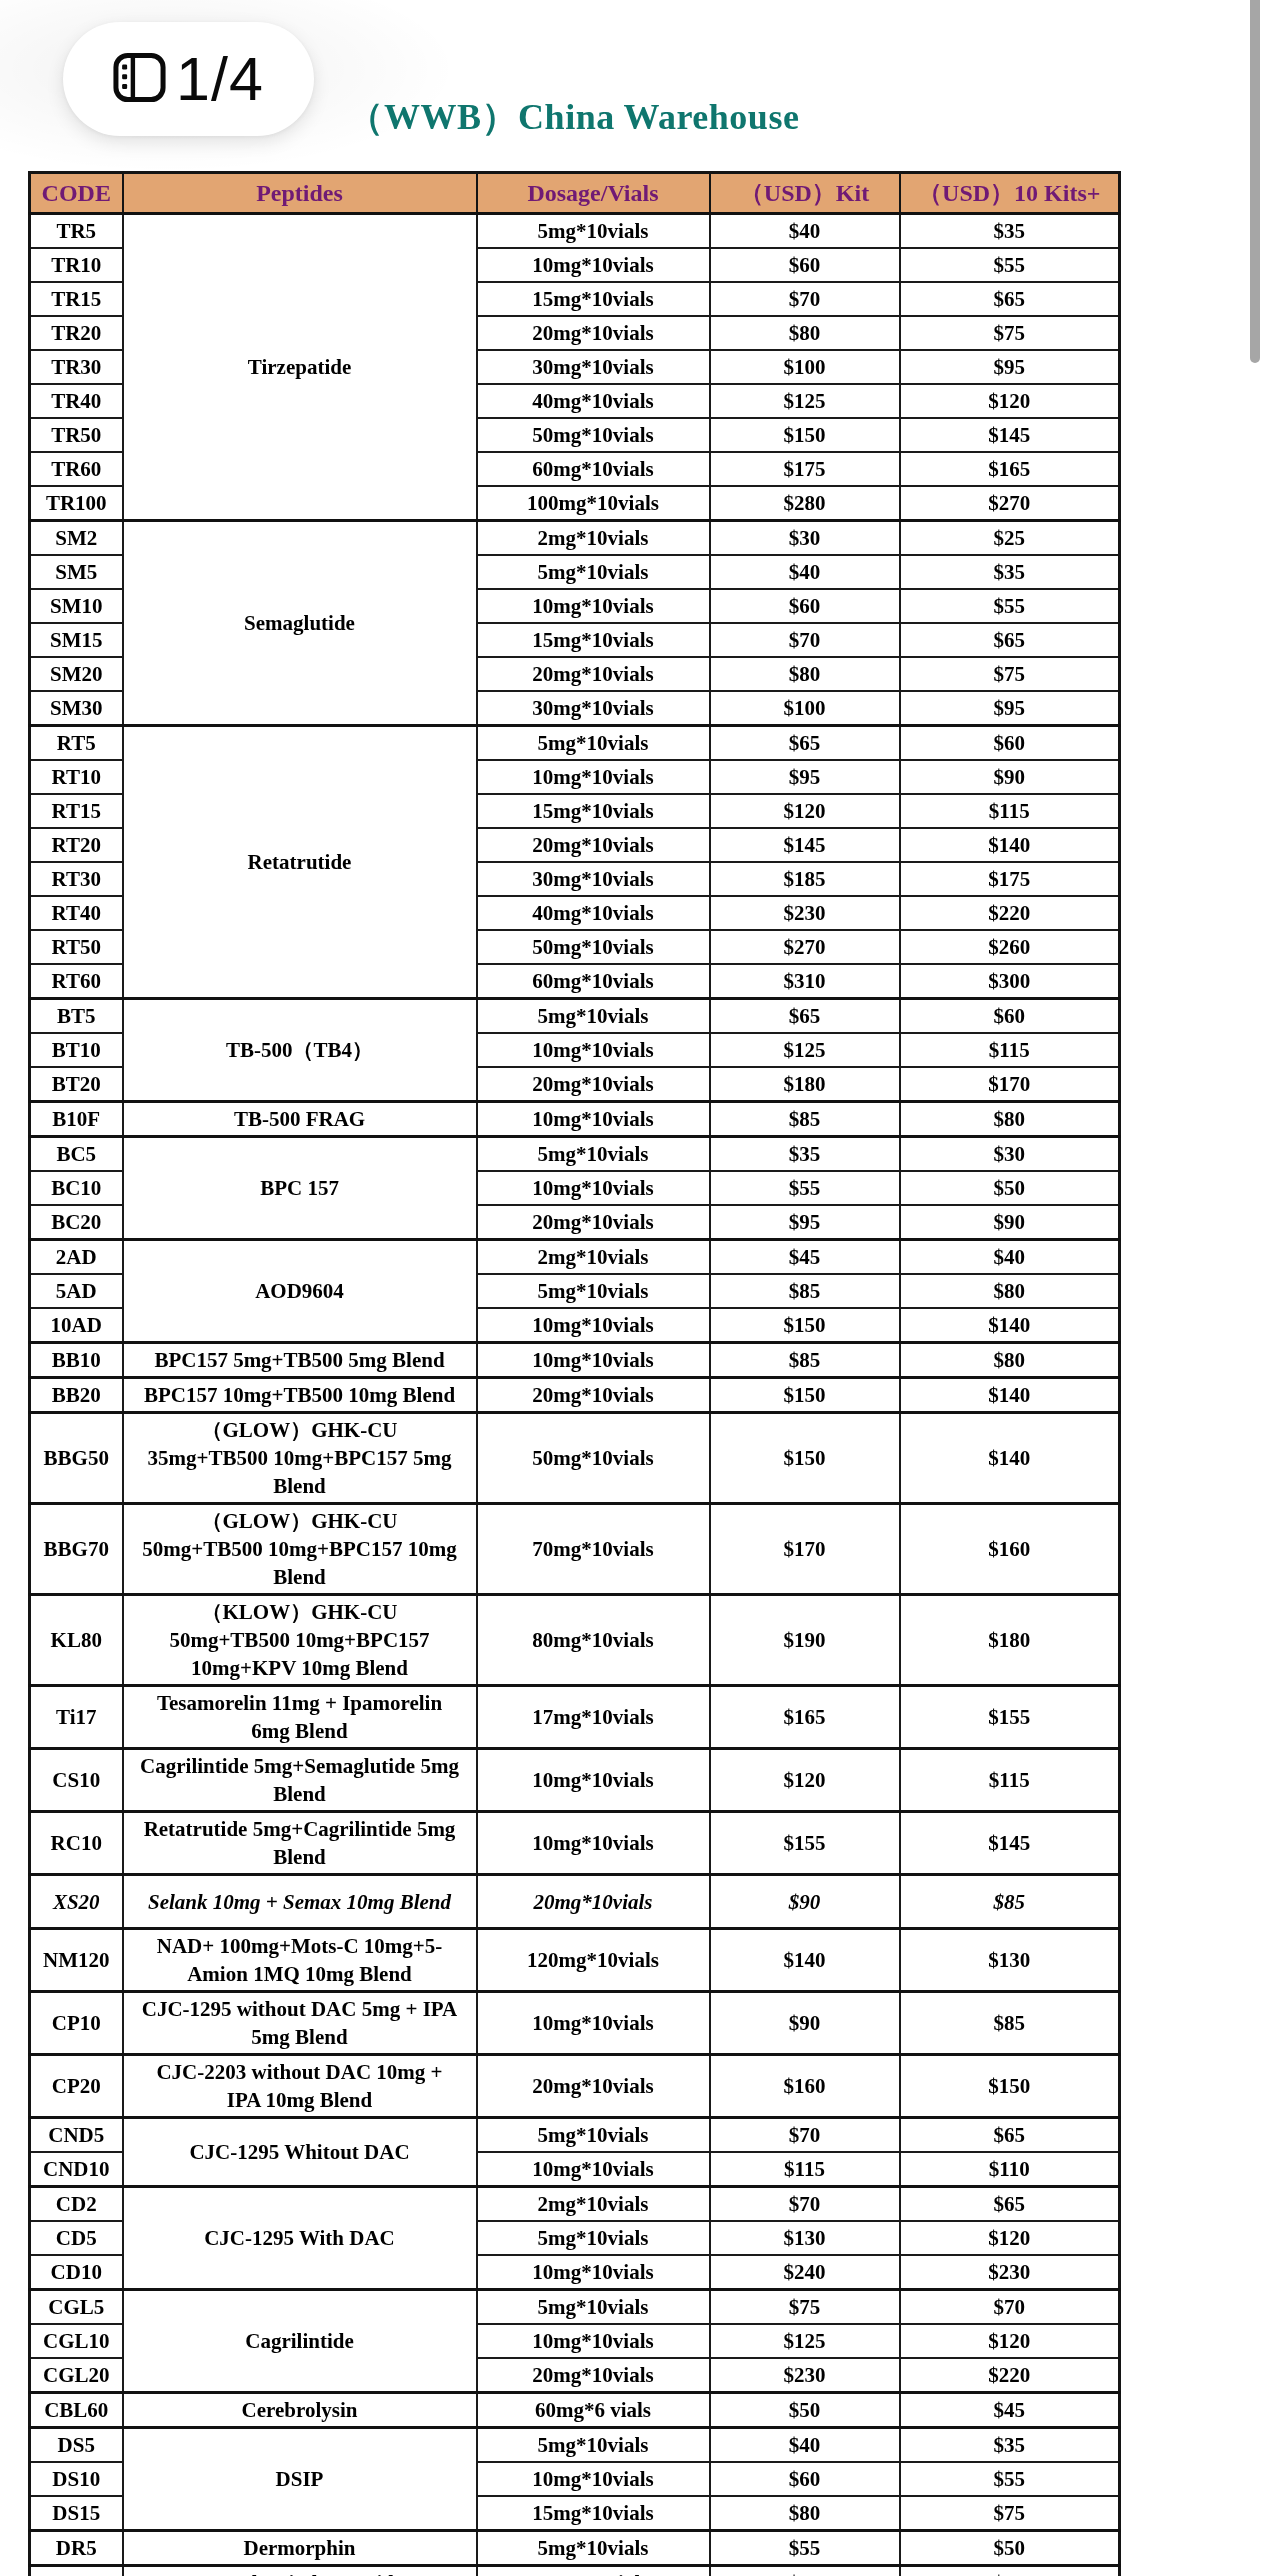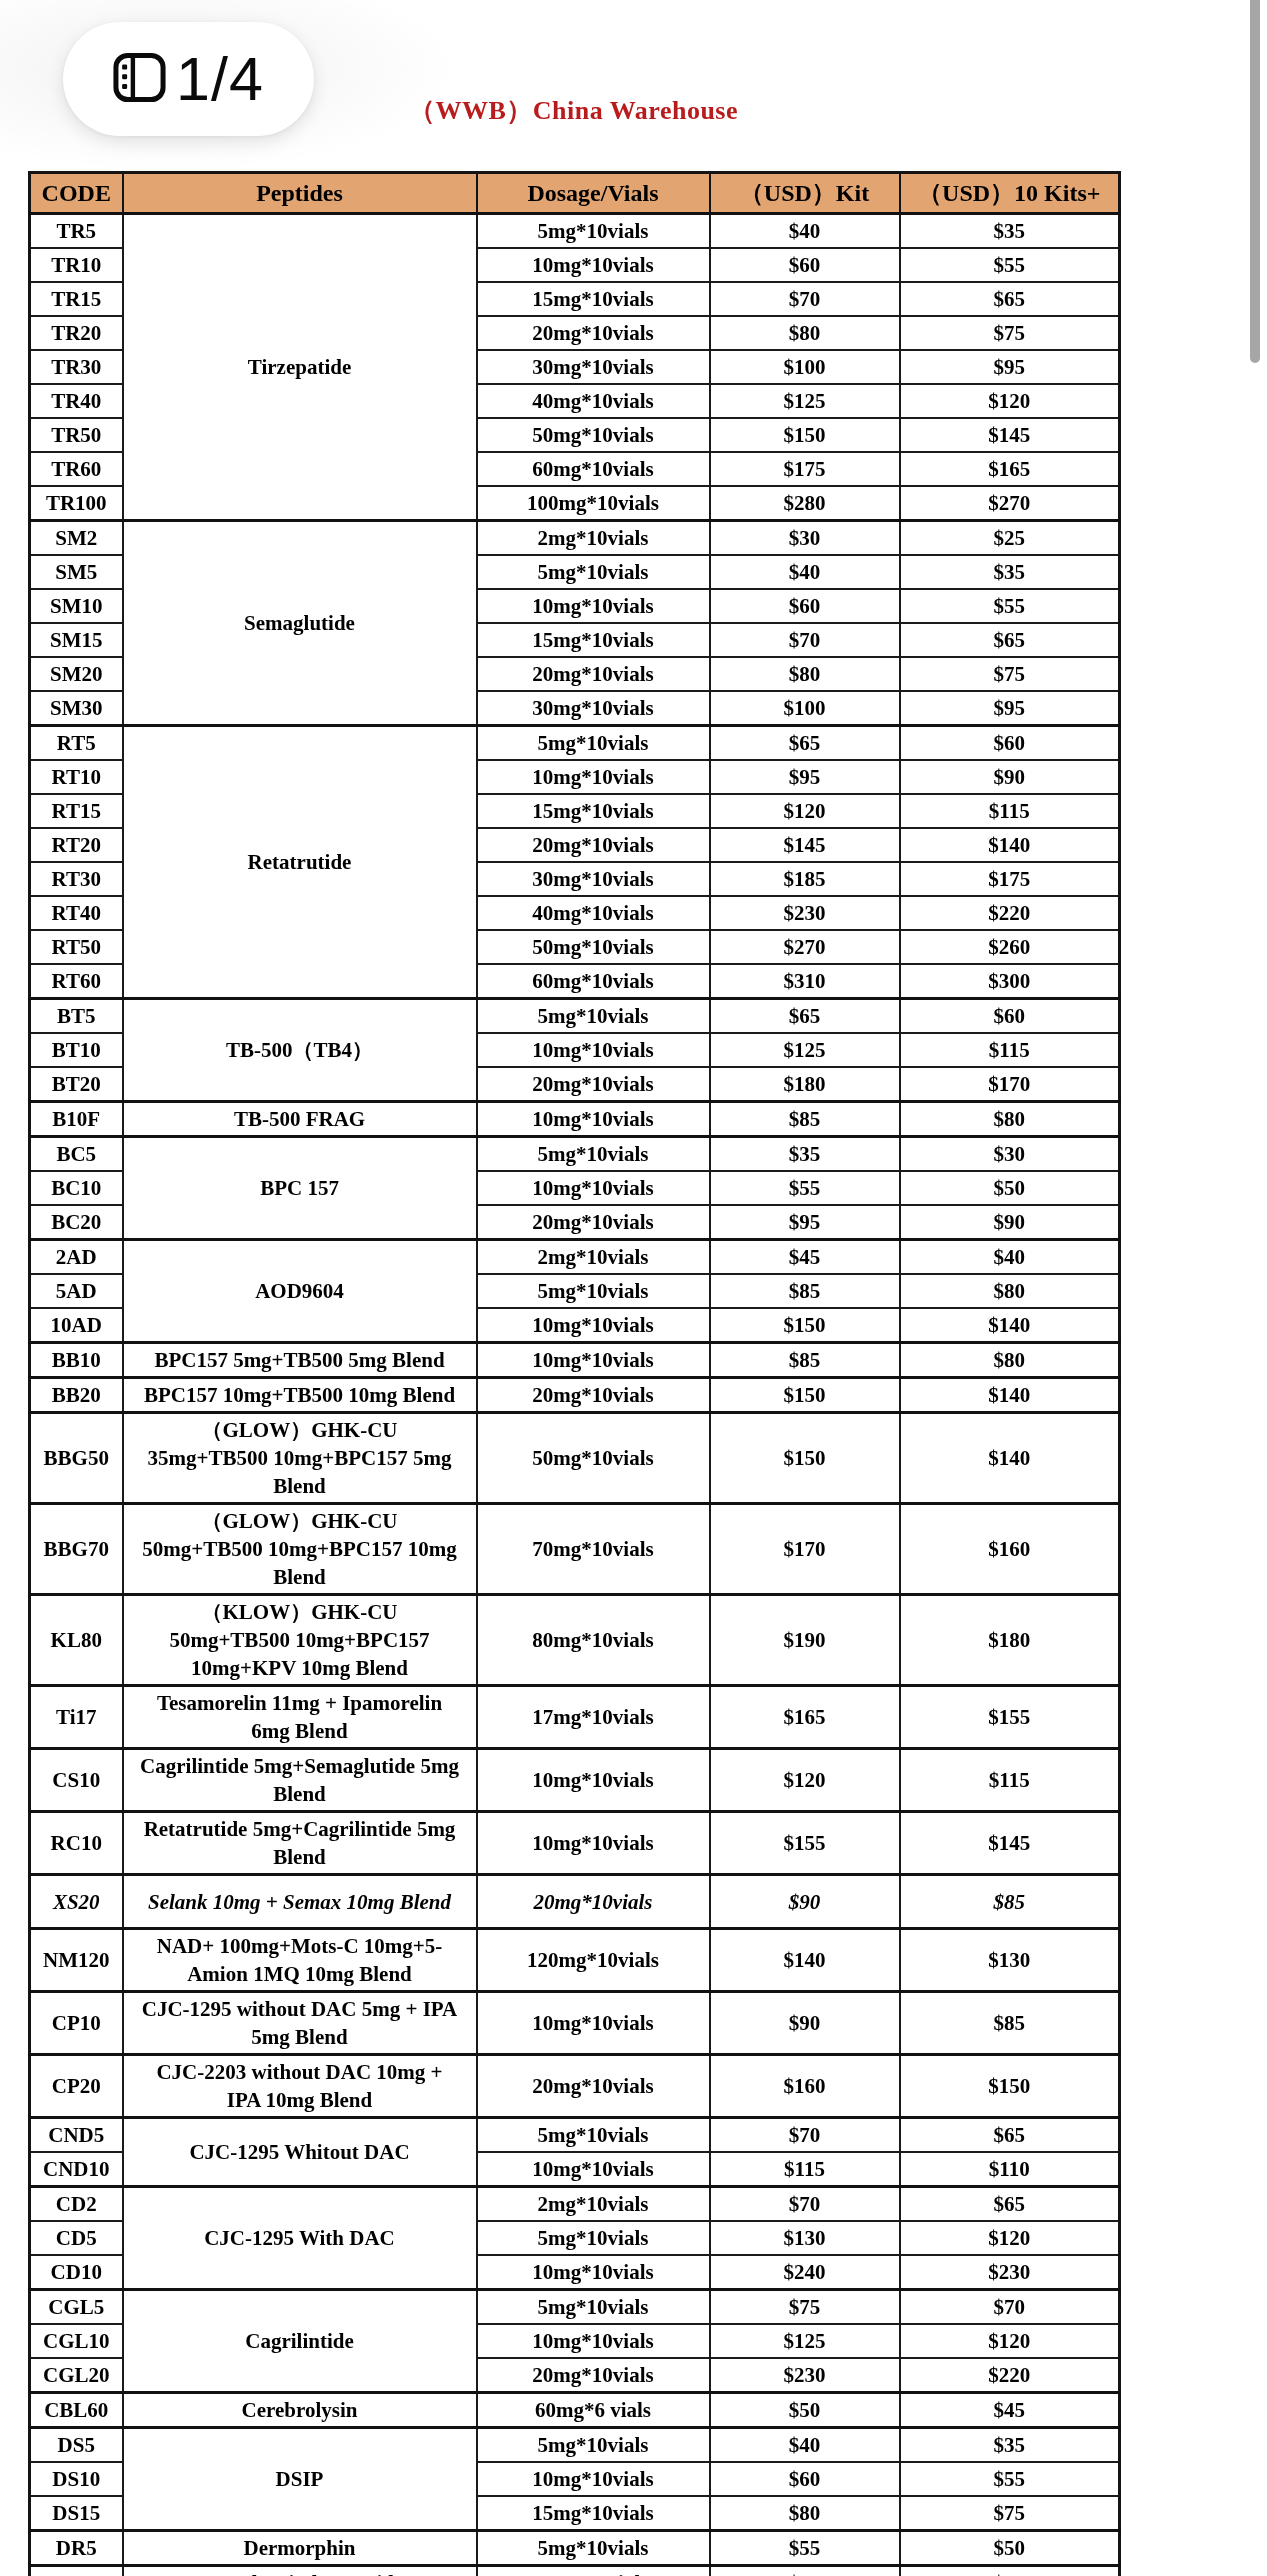--- a/index.html
+++ b/index.html
@@ -22,38 +22,38 @@
     background:#ffffff;border-radius:59px;
     box-shadow:0 6px 18px rgba(0,0,0,0.10),0 1px 4px rgba(0,0,0,0.05);
     display:flex;align-items:center;justify-content:center;gap:10px;
     font-family:"Liberation Sans","DejaVu Sans",sans-serif;
   }
   .page-badge .glyph{display:block;}
   .page-badge .txt{font-size:61px;font-weight:500;letter-spacing:1px;color:#0a0a0a;line-height:1;}
   
   .doc-title{
     position:absolute;left:28px;top:93px;width:1091px;
-    text-align:center;font-size:26px;font-weight:bold;color:#b91c1c;
+    text-align:center;font-size:36px;font-weight:bold;color:#0f766e;
     letter-spacing:0.5px;white-space:nowrap;
   }
   
   table.price{
     position:absolute;left:28px;top:171px;width:1091px;
     border-collapse:collapse;table-layout:fixed;
     border:3px solid #141414;
   }
   table.price col.c0{width:93px;}
   table.price col.c1{width:354px;}
   table.price col.c2{width:233px;}
   table.price col.c3{width:190px;}
   table.price col.c4{width:220px;}
   table.price th{
     background:#E2A572;
     border:2px solid #141414;
-    font-size:24px;font-weight:bold;color:#000000;
+    font-size:24px;font-weight:bold;color:#701a75;
     height:36px;padding:1px 4px;text-align:center;
   }
   table.price td{
     border:2px solid #1a1a1a;
     font-size:21px;font-weight:bold;color:#000;
     text-align:center;vertical-align:middle;
     padding:2px 6px;line-height:28px;
     white-space:pre-line;
     overflow:hidden;
   }

